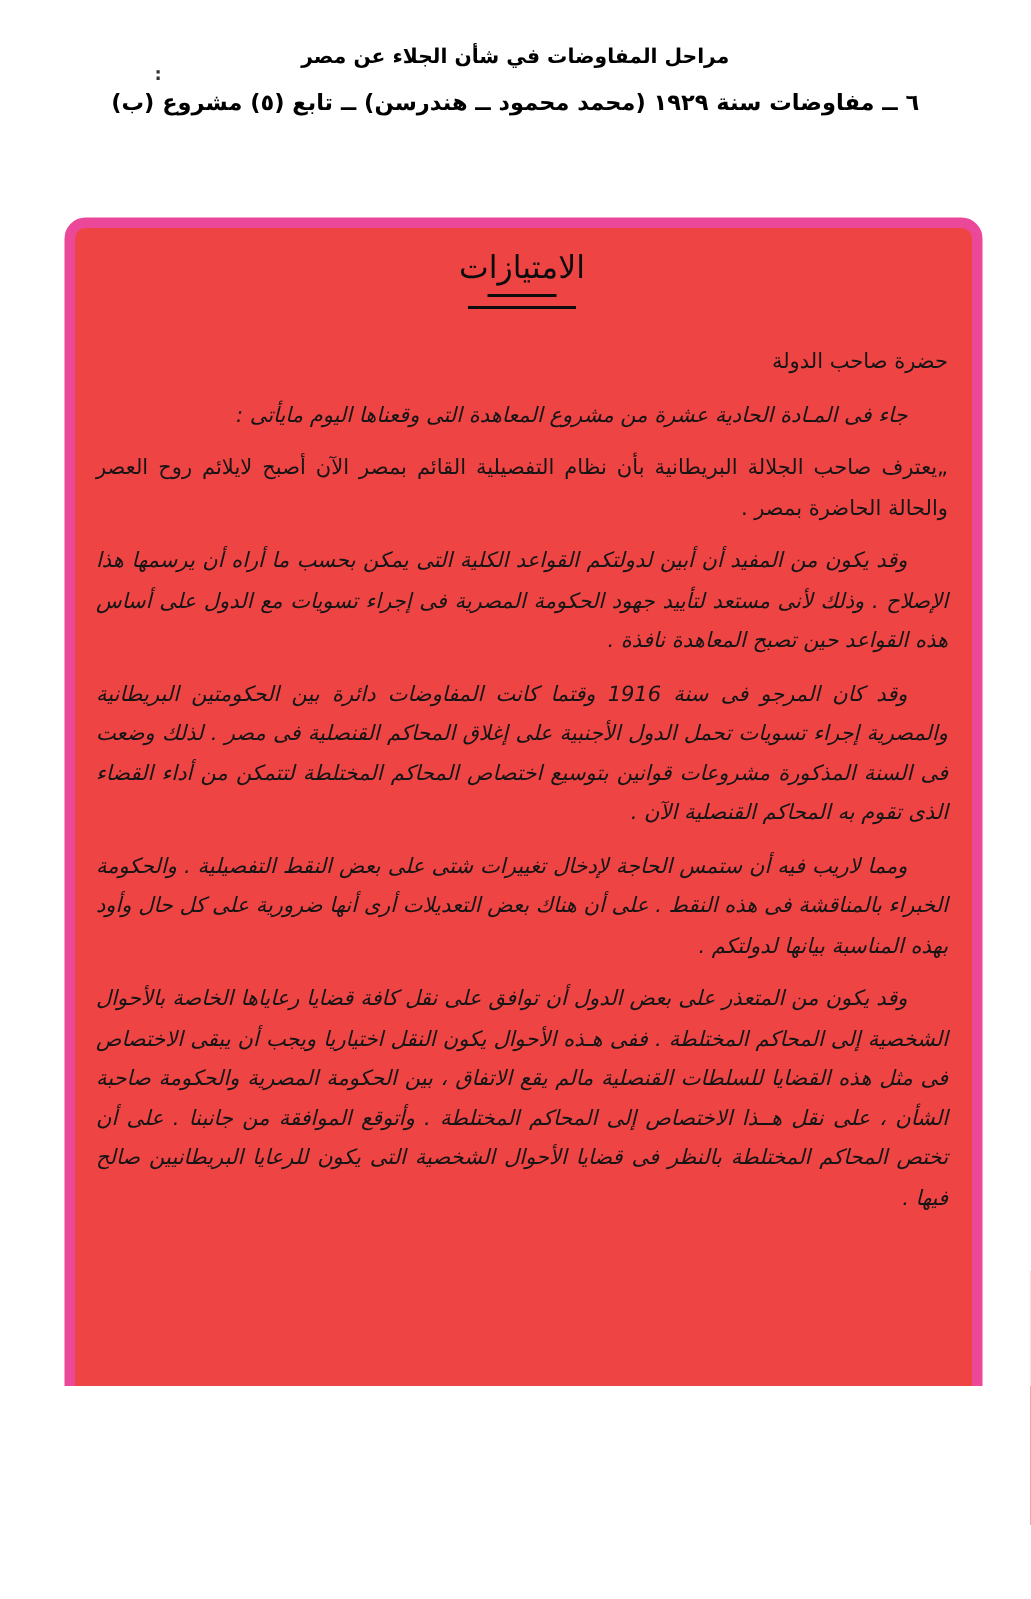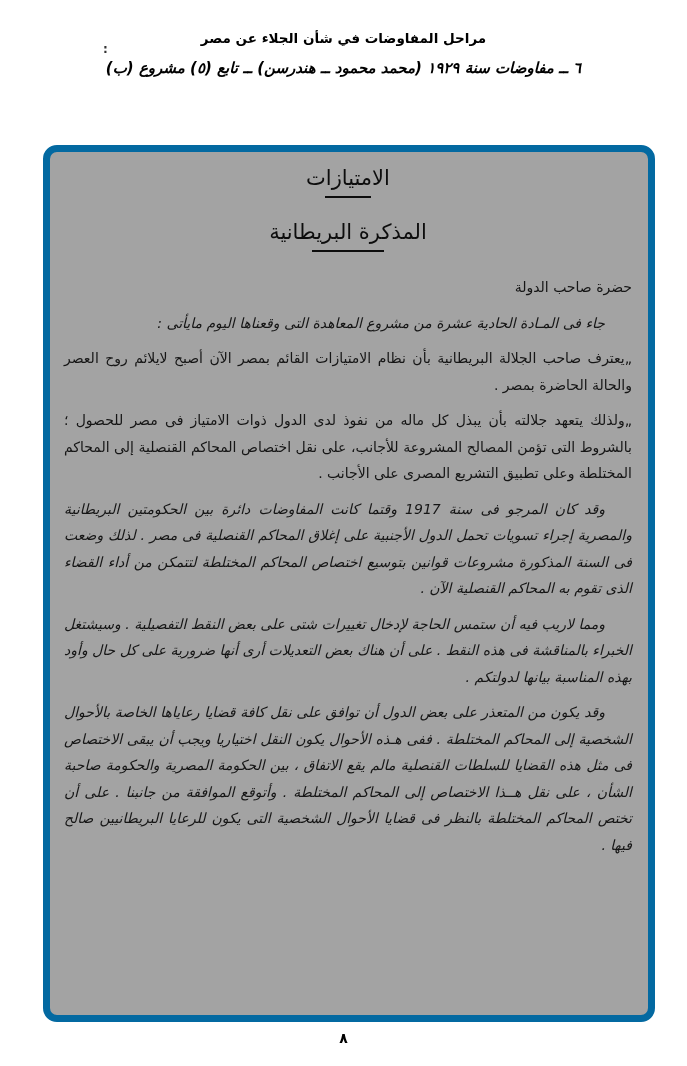--- a/index.html
+++ b/index.html
@@ -1,20 +1,20 @@
 <!DOCTYPE html>
 <html lang="ar"><head>
 <meta charset="utf-8">
 <style>
   * { margin: 0; padding: 0; box-sizing: border-box; }
   html, body { background: #ffffff; }
   .page {
     position: relative;
     width: 687px;
-    height: 1066px;
+    height: 924px;
     background: #ffffff;
     font-family: "DejaVu Sans", sans-serif;
     color: #111111;
     overflow: hidden;
   }
   
   .header {
     position: absolute;
     top: 30px;
     left: 0;
@@ -26,21 +26,20 @@
     font-size: 13.5px;
     font-weight: bold;
     letter-spacing: 0.5px;
     color: #000;
   }
   .header-line2 {
     margin-top: 13px;
     font-size: 15px;
     font-weight: bold;
     color: #000;
-    font-style: italic;
   }
   .header-citation {
     margin-top: 12px;
     font-size: 10.5px;
     font-weight: bold;
     color: #000;
   }
   .stray-mark {
     position: absolute;
     top: 12px;
@@ -49,23 +48,23 @@
     font-weight: bold;
     color: #333;
   }
   
   .green-frame {
     position: absolute;
     left: 43px;
     top: 145px;
     width: 612px;
     height: 877px;
-    border: 7px solid #0369a1;
+    border: 7px solid #ec4899;
     border-radius: 14px;
-    background: #a3a3a3;
+    background: #ef4444;
     padding: 12px 16px 8px 14px;
     overflow: hidden;
   }
   
   .doc-title {
     direction: rtl;
     text-align: center;
     font-size: 21px;
     color: #0d0d0d;
     margin-top: 2px;
@@ -126,30 +125,29 @@
     <div class="header-line1">مراحل المفاوضات في شأن الجلاء عن مصر</div>
     <div class="header-line2">٦ ــ مفاوضات سنة ١٩٢٩ (محمد محمود ــ هندرسن) ــ تابع (٥) مشروع (ب)</div>
     <span class="stray-mark">:</span>
   </div>
 
   <div class="green-frame">
 
     <div class="doc-title">الامتيازات</div>
     <div class="title-rule rule-1"></div>
 
-    <div class="doc-subtitle">المذكرة البريطانية</div>
     <div class="title-rule rule-2"></div>
 
     <div class="body-text">
       <p class="salutation">حضرة صاحب الدولة</p>
       <p class="indent">جاء فى المـادة الحادية عشرة من مشروع المعاهدة التى وقعناها اليوم مايأتى :</p>
-      <p>„يعترف صاحب الجلالة البريطانية بأن نظام الامتيازات القائم بمصر الآن أصبح لايلائم روح العصر والحالة الحاضرة بمصر .</p>
-      <p>„ولذلك يتعهد جلالته بأن يبذل كل ماله من نفوذ لدى الدول ذوات الامتياز فى مصر للحصول ؛ بالشروط التى تؤمن المصالح المشروعة للأجانب، على نقل اختصاص المحاكم القنصلية إلى المحاكم المختلطة وعلى تطبيق التشريع المصرى على الأجانب .</p>
-      <p class="indent">وقد كان المرجو فى سنة 1917 وقتما كانت المفاوضات دائرة بين الحكومتين البريطانية والمصرية إجراء تسويات تحمل الدول الأجنبية على إغلاق المحاكم القنصلية فى مصر . لذلك وضعت فى السنة المذكورة مشروعات قوانين بتوسيع اختصاص المحاكم المختلطة لتتمكن من أداء القضاء الذى تقوم به المحاكم القنصلية الآن .</p>
-      <p class="indent">ومما لاريب فيه أن ستمس الحاجة لإدخال تغييرات شتى على بعض النقط التفصيلية . وسيشتغل الخبراء بالمناقشة فى هذه النقط . على أن هناك بعض التعديلات أرى أنها ضرورية على كل حال وأود بهذه المناسبة بيانها لدولتكم .</p>
+      <p>„يعترف صاحب الجلالة البريطانية بأن نظام التفصيلية القائم بمصر الآن أصبح لايلائم روح العصر والحالة الحاضرة بمصر .</p>
+      <p class="indent">وقد يكون من المفيد أن أبين لدولتكم القواعد الكلية التى يمكن بحسب ما أراه أن يرسمها هذا الإصلاح . وذلك لأنى مستعد لتأييد جهود الحكومة المصرية فى إجراء تسويات مع الدول على أساس هذه القواعد حين تصبح المعاهدة نافذة .</p>
+      <p class="indent">وقد كان المرجو فى سنة 1916 وقتما كانت المفاوضات دائرة بين الحكومتين البريطانية والمصرية إجراء تسويات تحمل الدول الأجنبية على إغلاق المحاكم القنصلية فى مصر . لذلك وضعت فى السنة المذكورة مشروعات قوانين بتوسيع اختصاص المحاكم المختلطة لتتمكن من أداء القضاء الذى تقوم به المحاكم القنصلية الآن .</p>
+      <p class="indent">ومما لاريب فيه أن ستمس الحاجة لإدخال تغييرات شتى على بعض النقط التفصيلية . والحكومة الخبراء بالمناقشة فى هذه النقط . على أن هناك بعض التعديلات أرى أنها ضرورية على كل حال وأود بهذه المناسبة بيانها لدولتكم .</p>
       <p class="indent">وقد يكون من المتعذر على بعض الدول أن توافق على نقل كافة قضايا رعاياها الخاصة بالأحوال الشخصية إلى المحاكم المختلطة . ففى هـذه الأحوال يكون النقل اختياريا ويجب أن يبقى الاختصاص فى مثل هذه القضايا للسلطات القنصلية مالم يقع الاتفاق ، بين الحكومة المصرية والحكومة صاحبة الشأن ، على نقل هــذا الاختصاص إلى المحاكم المختلطة . وأتوقع الموافقة من جانبنا . على أن تختص المحاكم المختلطة بالنظر فى قضايا الأحوال الشخصية التى يكون للرعايا البريطانيين صالح فيها .</p>
     </div>
 
   </div>
 
   <div class="page-number">٨</div>
 
 </div>
 
 </body></html>

